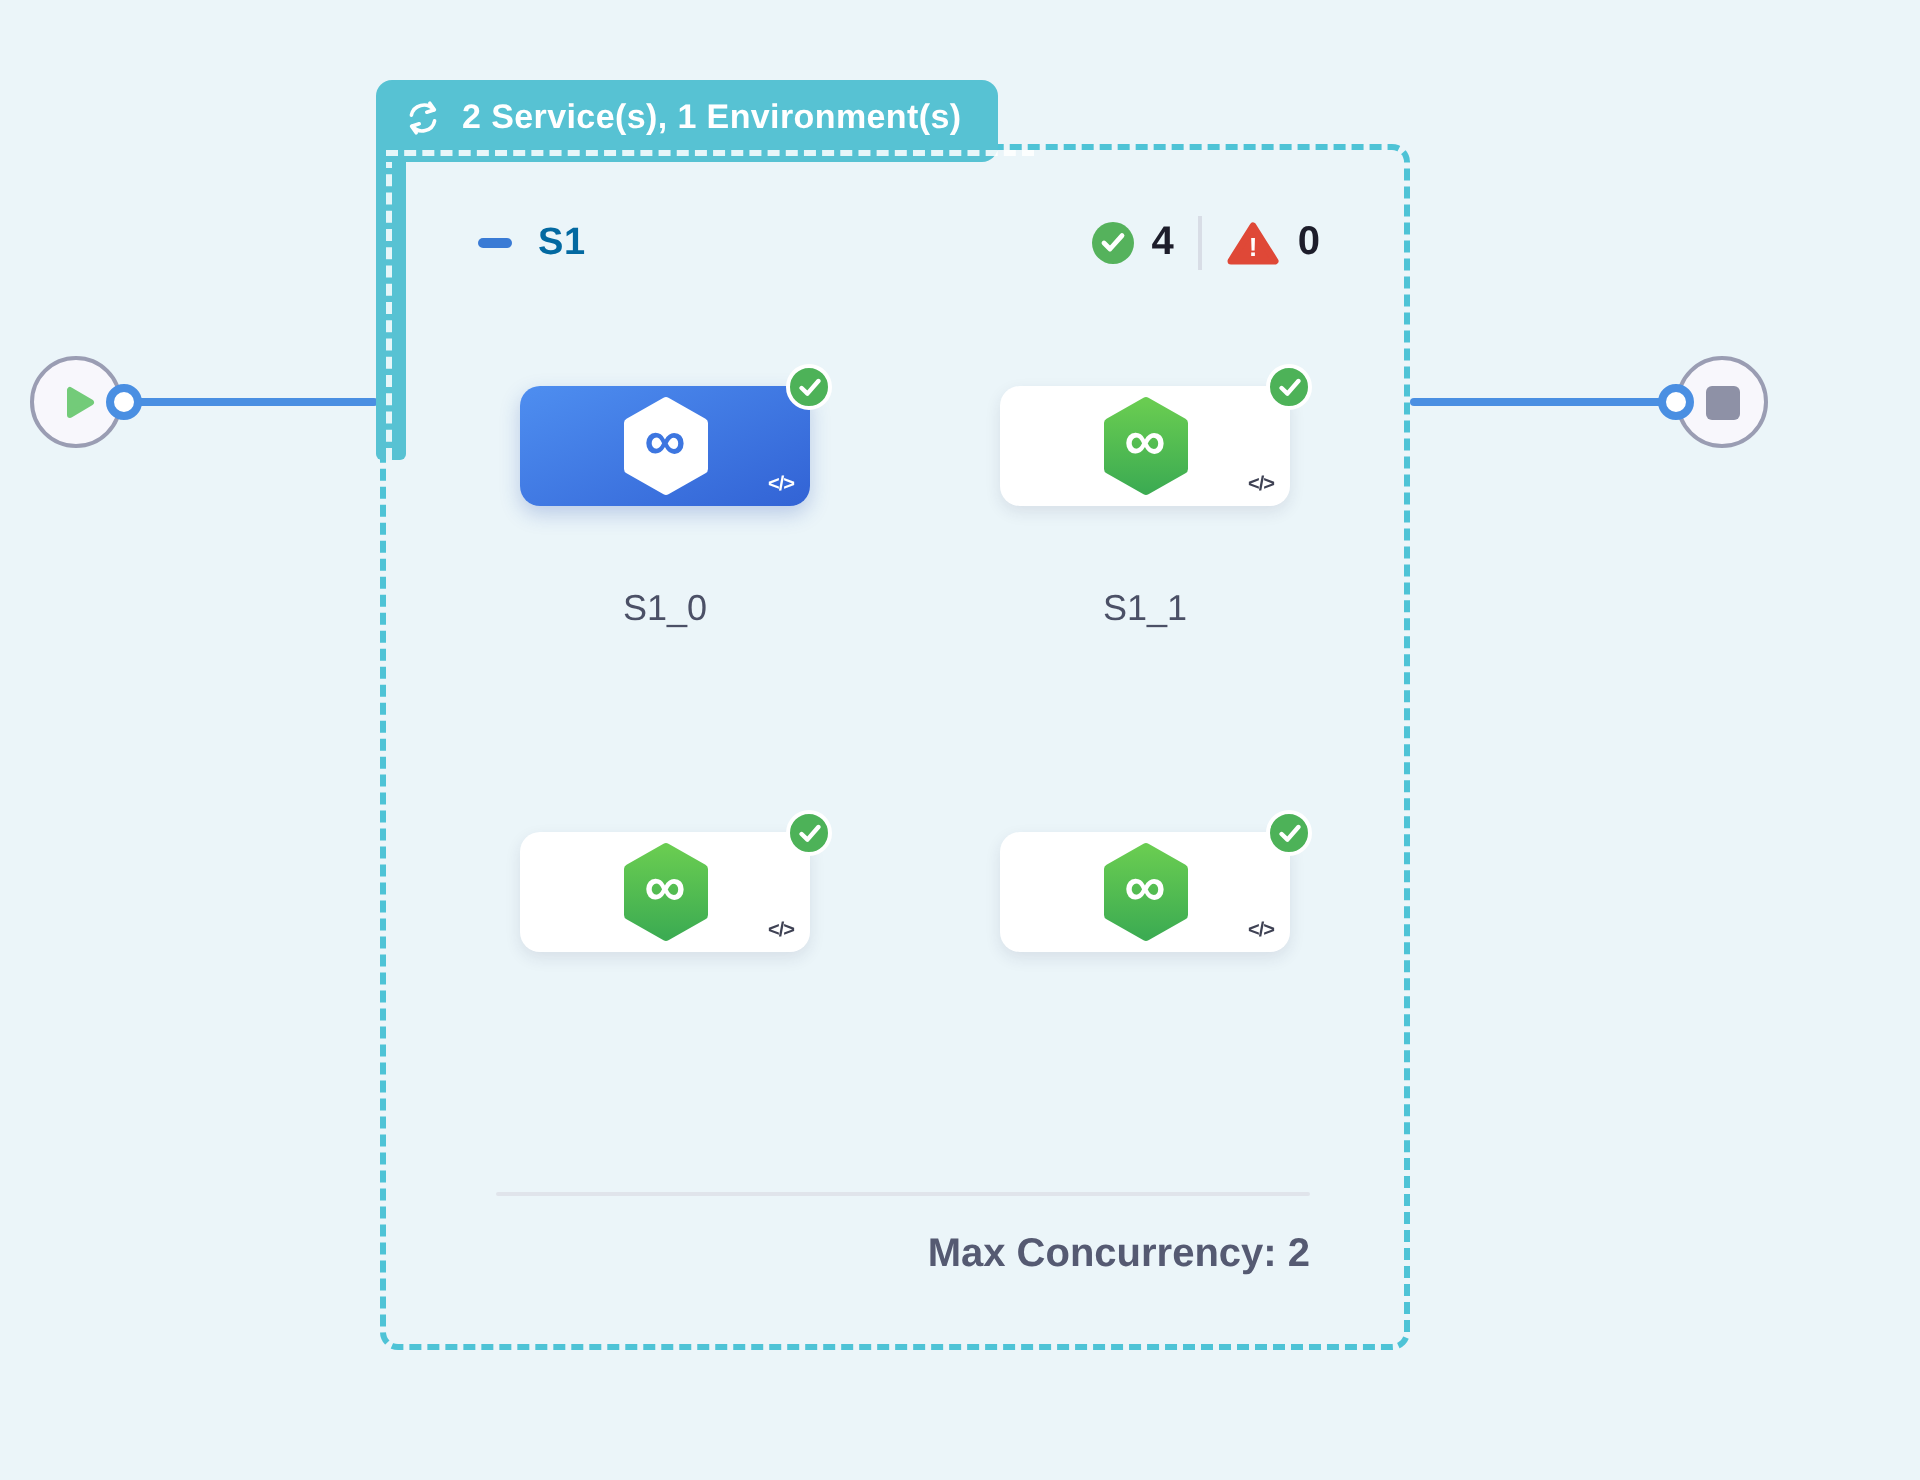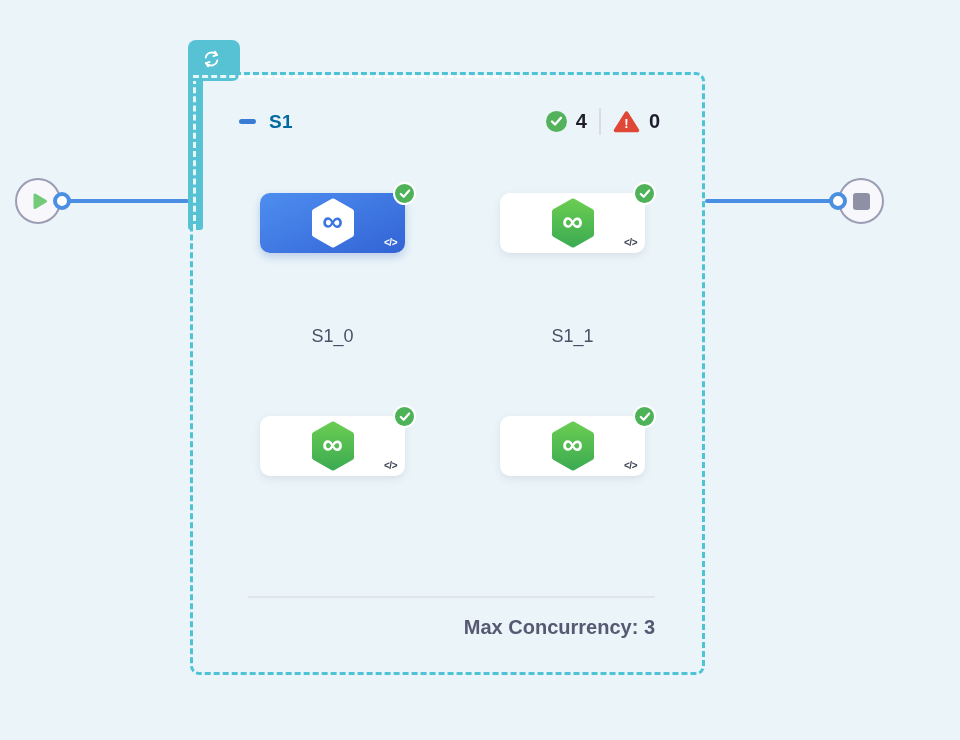--- a/index.html
+++ b/index.html
@@ -65,21 +65,21 @@
     color:#FFFFFF; margin-top:-3px; }
   .tile.selected .infinity { color:#3D76E0; }
   .check-badge { position:absolute; right:-11px; top:-11px; width:23px; height:23px;
     border-radius:50%; background:#4DB258; border:2.5px solid #FFFFFF;
     display:flex; align-items:center; justify-content:center; }
   .code-glyph { position:absolute; right:8px; bottom:5px; font-size:10px; font-weight:700;
     color:#3F4254; letter-spacing:-0.5px; }
   .tile.selected .code-glyph { color:#FFFFFF; }
 
   .tile-label { position:absolute; width:145px; text-align:center; font-size:18px;
-    color:#4B5066;margin-top:32px; }
+    color:#4B5066; }
   .label-1 { left:67px;  top:219px; }
   .label-2 { left:307px; top:219px; }
   .label-3 { left:67px;  top:442px; }
   .label-4 { left:307px; top:442px; }
 
   
   .stage-divider { position:absolute; left:55px; top:521px; width:407px; height:2px;
     background:#E0E4EB; border-radius:1px; }
   .max-concurrency { position:absolute; left:55px; top:541px; width:407px;
     text-align:right; font-size:20px; font-weight:700; color:#555A72; }
@@ -121,20 +121,21 @@
 
     <div class="stage-badge">
       <svg width="21" height="20" viewBox="0 0 20 20">
         <g stroke="#FFFFFF" stroke-width="1.8" fill="none" stroke-linecap="round" stroke-linejoin="round">
           <path d="M4.2 8.6 A6.3 6.3 0 0 1 15.3 5.9"></path>
           <path d="M13.4 2.6 L15.7 5.9 L11.9 7.1"></path>
           <path d="M15.8 11.4 A6.3 6.3 0 0 1 4.7 14.1"></path>
           <path d="M6.6 17.4 L4.3 14.1 L8.1 12.9"></path>
         </g>
       </svg>
+      <span>2 Service(s), 1 Environment(s)</span>
     </div>
 
     <div class="stage-header">
       <div class="collapse-btn"></div>
       <span class="stage-title">S1</span>
       <div class="status-group">
         <div class="success-dot">
           <svg width="13" height="11" viewBox="0 0 13 11">
             <polyline points="2,5.5 5,8.5 11,1.8" fill="none" stroke="#FFFFFF" stroke-width="2.4" stroke-linecap="round" stroke-linejoin="round"></polyline>
           </svg>
@@ -206,16 +207,16 @@
           <polyline points="1.8,5 4.7,7.8 10.2,1.5" fill="none" stroke="#FFFFFF" stroke-width="2.2" stroke-linecap="round" stroke-linejoin="round"></polyline>
         </svg>
       </div>
       <span class="code-glyph">&lt;/&gt;</span>
     </div>
 
     <div class="tile-label label-1">S1_0</div>
     <div class="tile-label label-2">S1_1</div>
 
     <div class="stage-divider"></div>
-    <div class="max-concurrency">Max Concurrency: 3</div>
+    <div class="max-concurrency">Max Concurrency: 2</div>
   </div>
 
 </div>
 
 </body></html>

